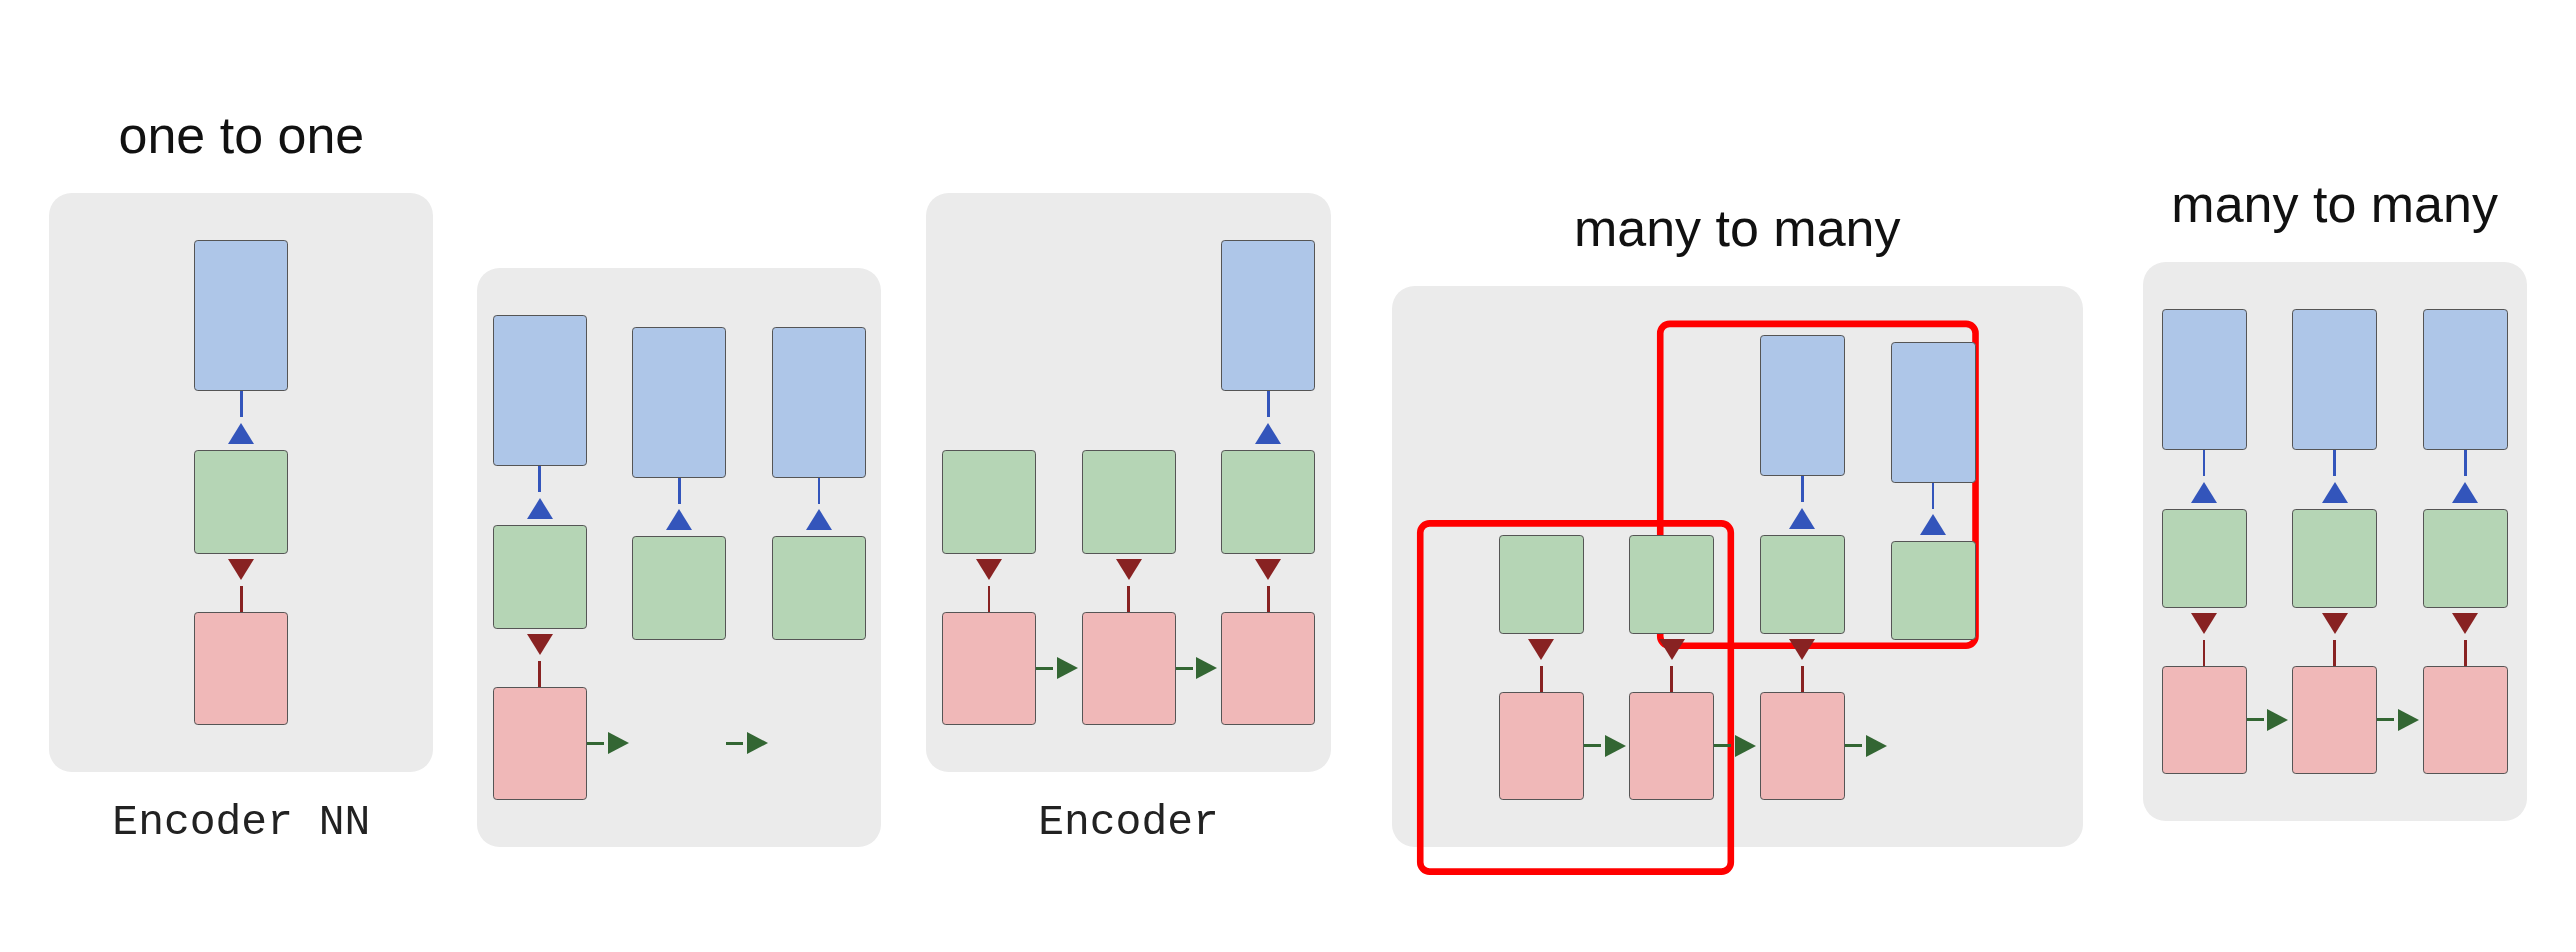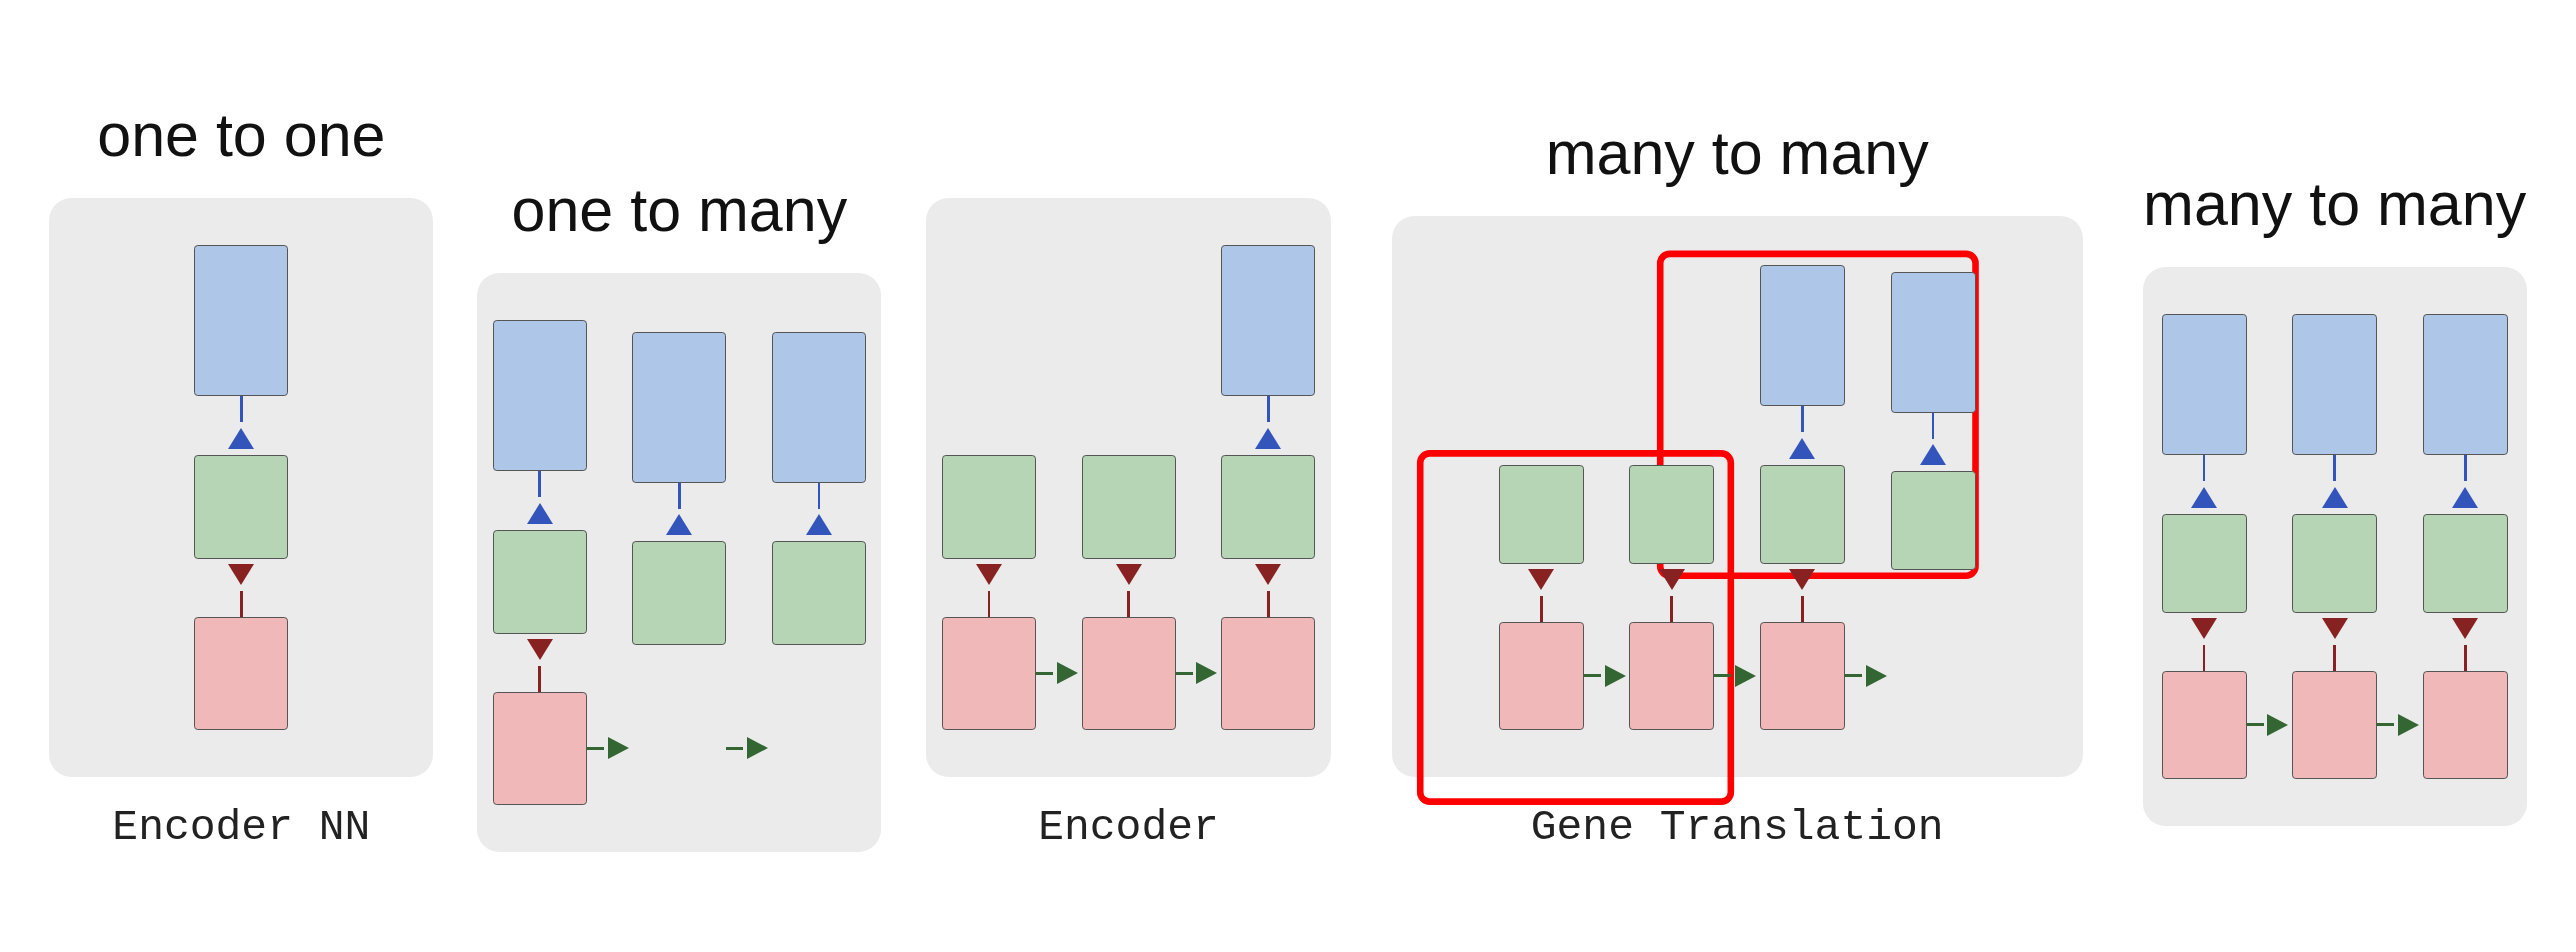--- a/index.html
+++ b/index.html
@@ -21,21 +21,21 @@
       width: 100%;
     }
     .diagram-section {
       display: flex;
       flex-direction: column;
       align-items: center;
       flex: 1;
     }
     .diagram-title {
       font-family: Arial, sans-serif;
-      font-size: 61px;
+      font-size: 52px;
       font-weight: normal;
       margin-bottom: 28px;
       color: #111;
       text-align: center;
     }
     .diagram-card {
       background: #ebebeb;
       border-radius: 22.6px;
       padding: 47px 38px 47px 38px;
       display: flex;
@@ -164,21 +164,20 @@
           <div class="arrow-down"></div>
           <div class="vline-red"></div>
         </div>
         <div class="box-pink"></div>
       </div>
     </div>
     <div class="diagram-label">Encoder NN</div>
   </div>
 
   <div class="diagram-section">
-    <div class="diagram-title">one to many</div>
     <div class="diagram-card">
 
       <div style="display:flex;flex-direction:row;align-items:flex-end;gap:0;">
 
         <div style="display:flex;flex-direction:column;align-items:center;">
           <div class="box-blue"></div>
           <div class="arrow-line-up">
             <div class="vline"></div>
             <div class="arrow-up"></div>
           </div>
@@ -348,21 +347,20 @@
 
       </div>
 
       <svg style="position:absolute;top:0;left:0;width:100%;height:100%;pointer-events:none;overflow:visible;" viewBox="0 0 734.531 596" width="692" height="561">
 
         <rect x="30" y="252" width="330" height="370" fill="none" stroke="red" stroke-width="7" rx="10"></rect>
 
         <rect x="285" y="40" width="335" height="342" fill="none" stroke="red" stroke-width="7" rx="10"></rect>
       </svg>
     </div>
-    <div class="diagram-label">Gene Translation</div>
   </div>
 
   <div class="diagram-section section-last">
     <div class="diagram-title">many to many</div>
     <div class="diagram-card">
       <div style="display:flex;flex-direction:row;align-items:flex-end;gap:0;">
 
         <div style="display:flex;flex-direction:column;align-items:center;">
           <div class="box-blue"></div>
           <div class="arrow-line-up">

